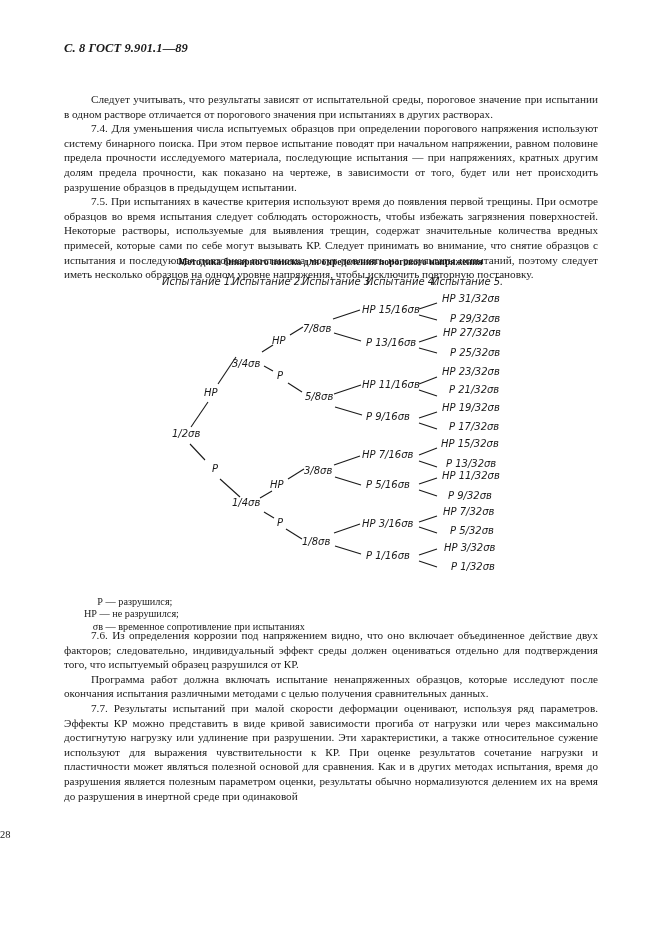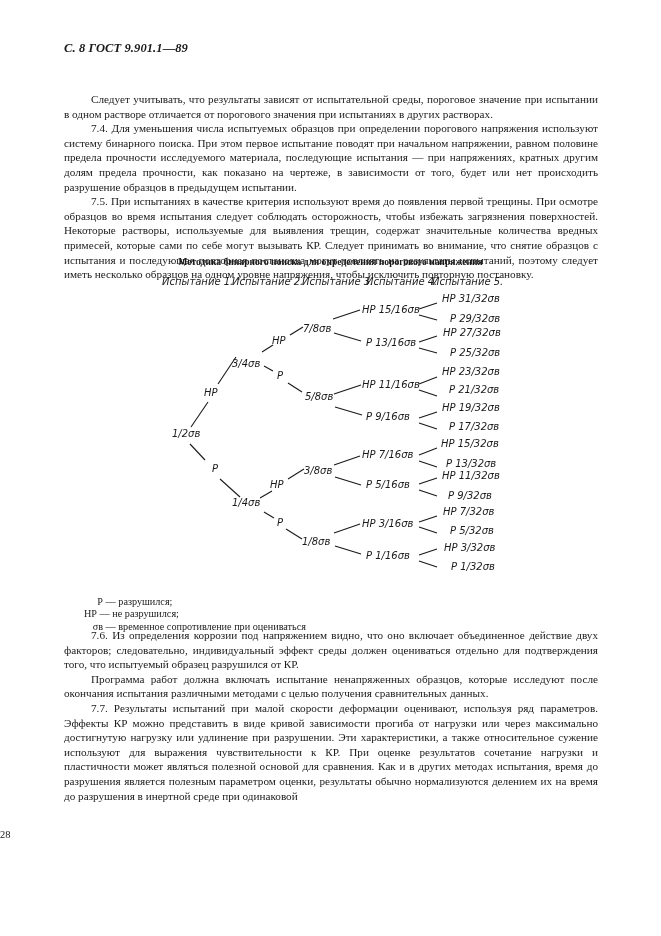--- a/index.html
+++ b/index.html
@@ -128,21 +128,21 @@
   <div>
     <span class="sym" style="width:14px">Р</span>
     <span>— разрушился;</span>
   </div>
   <div>
     <span class="sym" style="width:14px; margin-left:-6px">НР</span>
     <span>— не разрушился;</span>
   </div>
   <div>
     <span class="sym" style="width:14px">σв</span>
-    <span>— временное сопротивление при оцениваться</span>
+    <span>— временное сопротивление при испытаниях</span>
   </div>
 </div>
 
 <div class="body-text block2">
   <p>7.6. Из определения коррозии под напряжением видно, что оно включает объединенное действие двух факторов; следовательно, индивидуальный эффект среды должен оцениваться отдельно для подтверждения того, что испытуемый образец разрушился от КР.</p>
   <p>Программа работ должна включать испытание ненапряженных образцов, которые исследуют после окончания испытания различными методами с целью получения сравнительных данных.</p>
   <p>7.7. Результаты испытаний при малой скорости деформации оценивают, используя ряд параметров. Эффекты КР можно представить в виде кривой зависимости прогиба от нагрузки или через максимально достигнутую нагрузку или удлинение при разрушении. Эти характеристики, а также относительное сужение используют для выражения чувствительности к КР. При оценке результатов сочетание нагрузки и пластичности может являться полезной основой для сравнения. Как и в других методах испытания, время до разрушения является полезным параметром оценки, результаты обычно нормализуются делением их на время до разрушения в инертной среде при одинаковой</p>
 </div>
 
 <div class="page-number">28</div>

